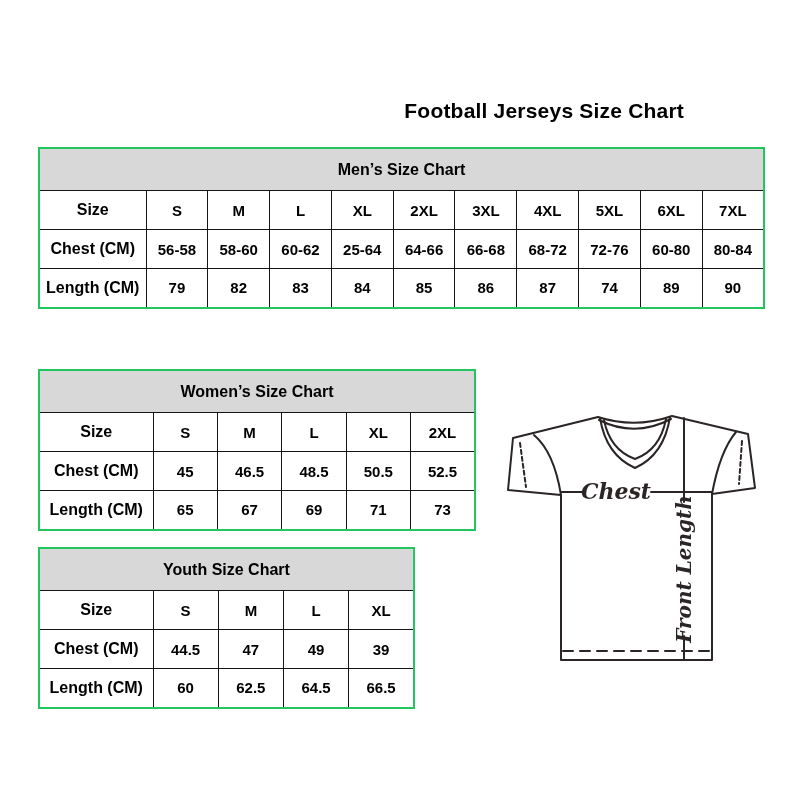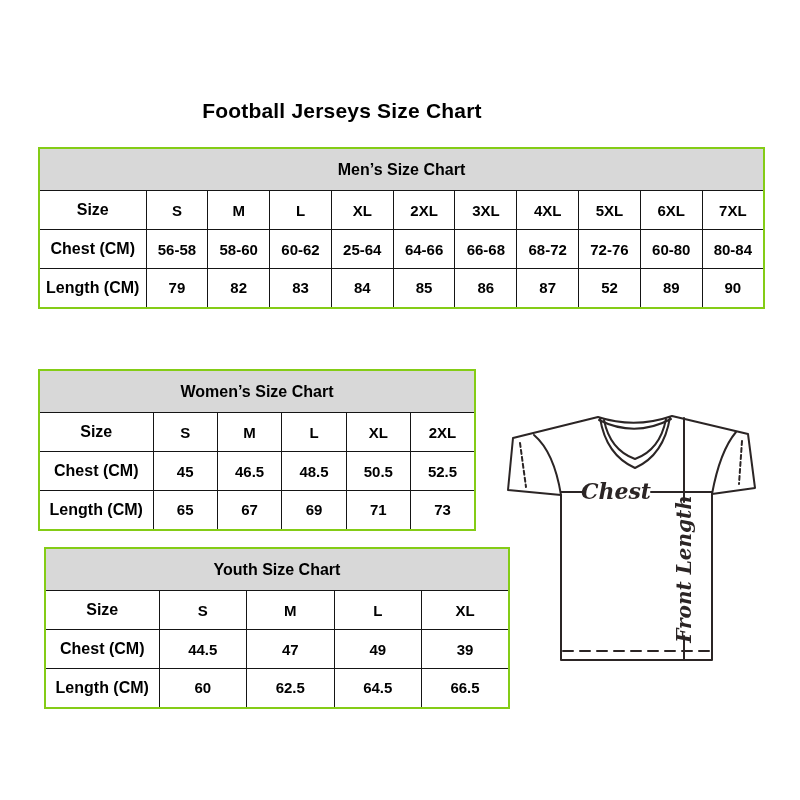--- a/index.html
+++ b/index.html
@@ -7,30 +7,30 @@
     position:relative;
     width:800px;height:800px;
     background:#ffffff;
     font-family:"Liberation Sans", sans-serif;
     color:#000;
     overflow:hidden;
   }
   .title{
     position:absolute;
     top:99px;left:0;width:684px;
-    text-align:center;
+    text-align:right;
     font-size:21px;
     font-weight:bold;
     letter-spacing:0.2px;
   }
   table.size-table{
     position:absolute;
     border-collapse:collapse;
     table-layout:fixed;
-    border:2px solid #84cc16;
+    border:2px solid #22c55e;
   }
   table.size-table th, table.size-table td{
     border:1.5px solid #151515;
     text-align:center;
     vertical-align:middle;
     font-weight:bold;
     padding:0;
     overflow:hidden;
     white-space:nowrap;
   }
@@ -41,21 +41,21 @@
   }
   table.size-table th.row-label{
     font-size:16px;
   }
   table.size-table td.cell{
     font-size:15px;
   }
   table.size-table tr.data-row{height:39px;}
   #mens-table{left:38px;top:147px;width:727px;}
   #womens-table{left:38px;top:369px;width:438px;}
-  #youth-table{left:44px;top:547px;width:466px;}
+  #youth-table{left:38px;top:547px;width:377px;}
   .jersey-wrap{
     position:absolute;
     left:503px;top:410px;
     width:268px;height:260px;
   }
   .jersey-wrap svg{display:block;}
   .jersey-label{
     font-family:"DejaVu Serif", serif;
     font-style:italic;
     font-weight:bold;
@@ -117,21 +117,21 @@
         </tr>
         <tr class="data-row">
           <th class="row-label">Length (CM)</th>
           <td class="cell">79</td>
           <td class="cell">82</td>
           <td class="cell">83</td>
           <td class="cell">84</td>
           <td class="cell">85</td>
           <td class="cell">86</td>
           <td class="cell">87</td>
-          <td class="cell">52</td>
+          <td class="cell">74</td>
           <td class="cell">89</td>
           <td class="cell">90</td>
         </tr>
       </tbody>
     </table>
 
   <table id="womens-table" class="size-table">
       <colgroup>
         <col style="width: 114px;">
         <col>

